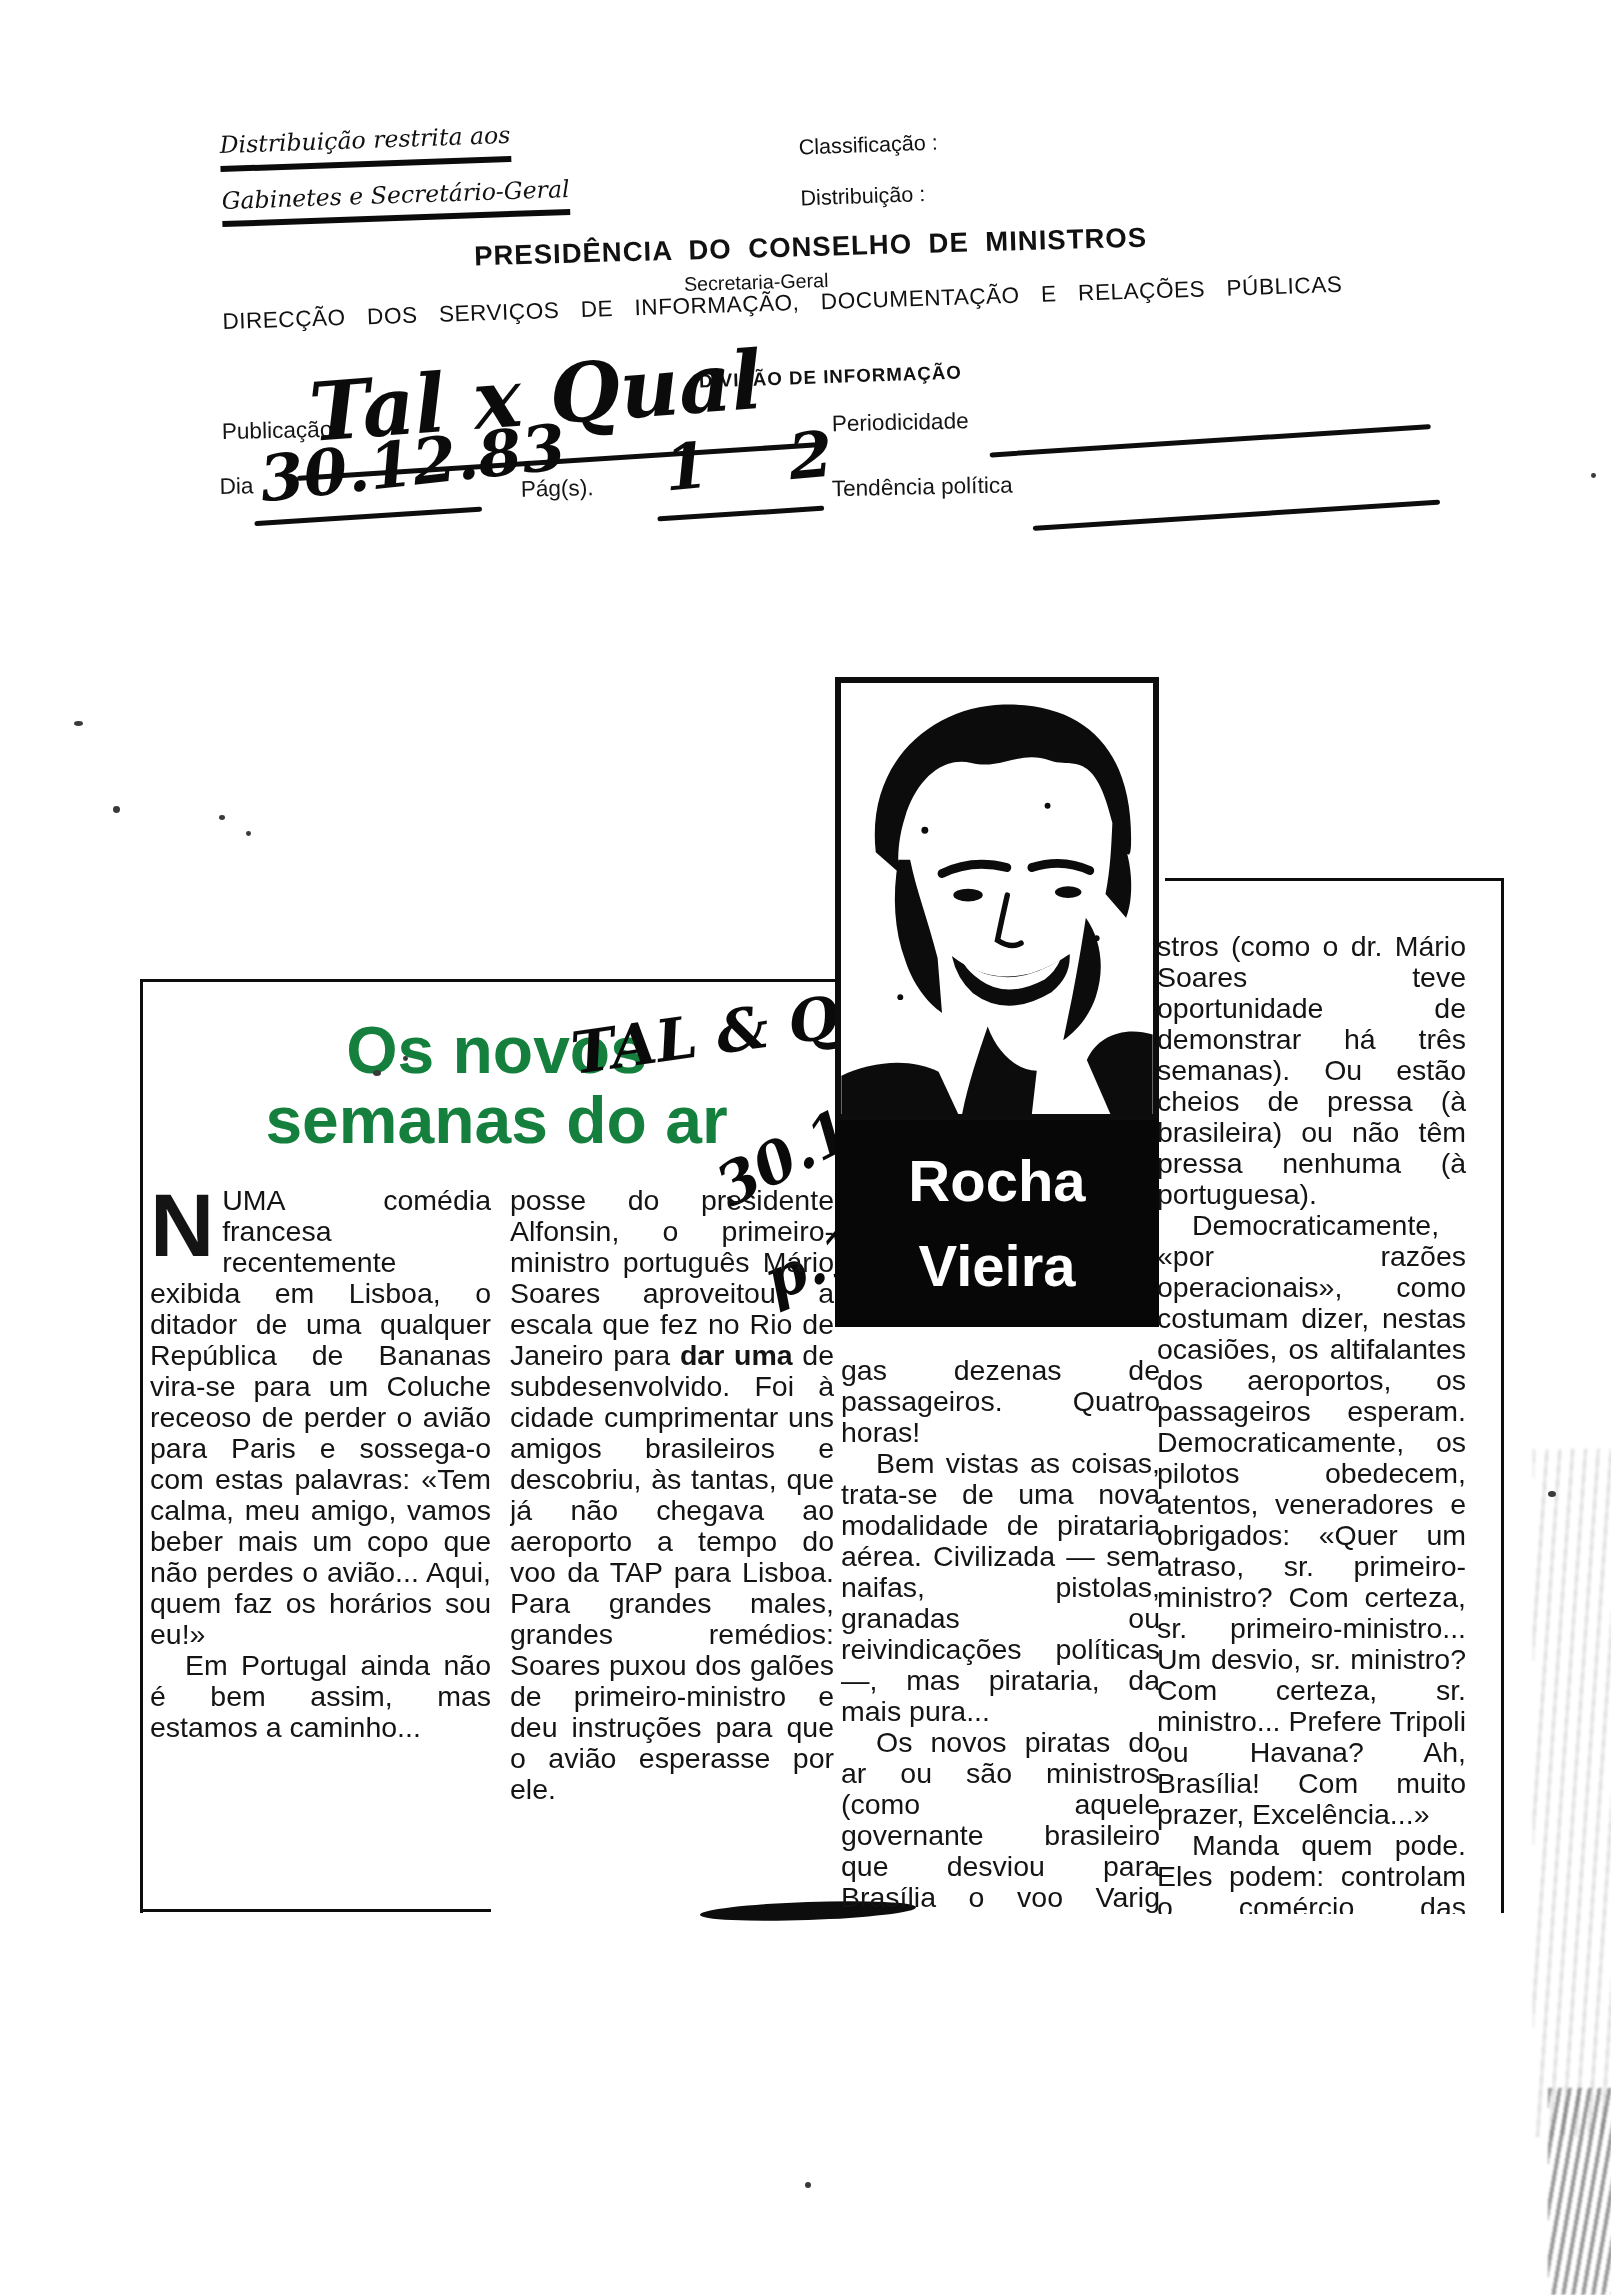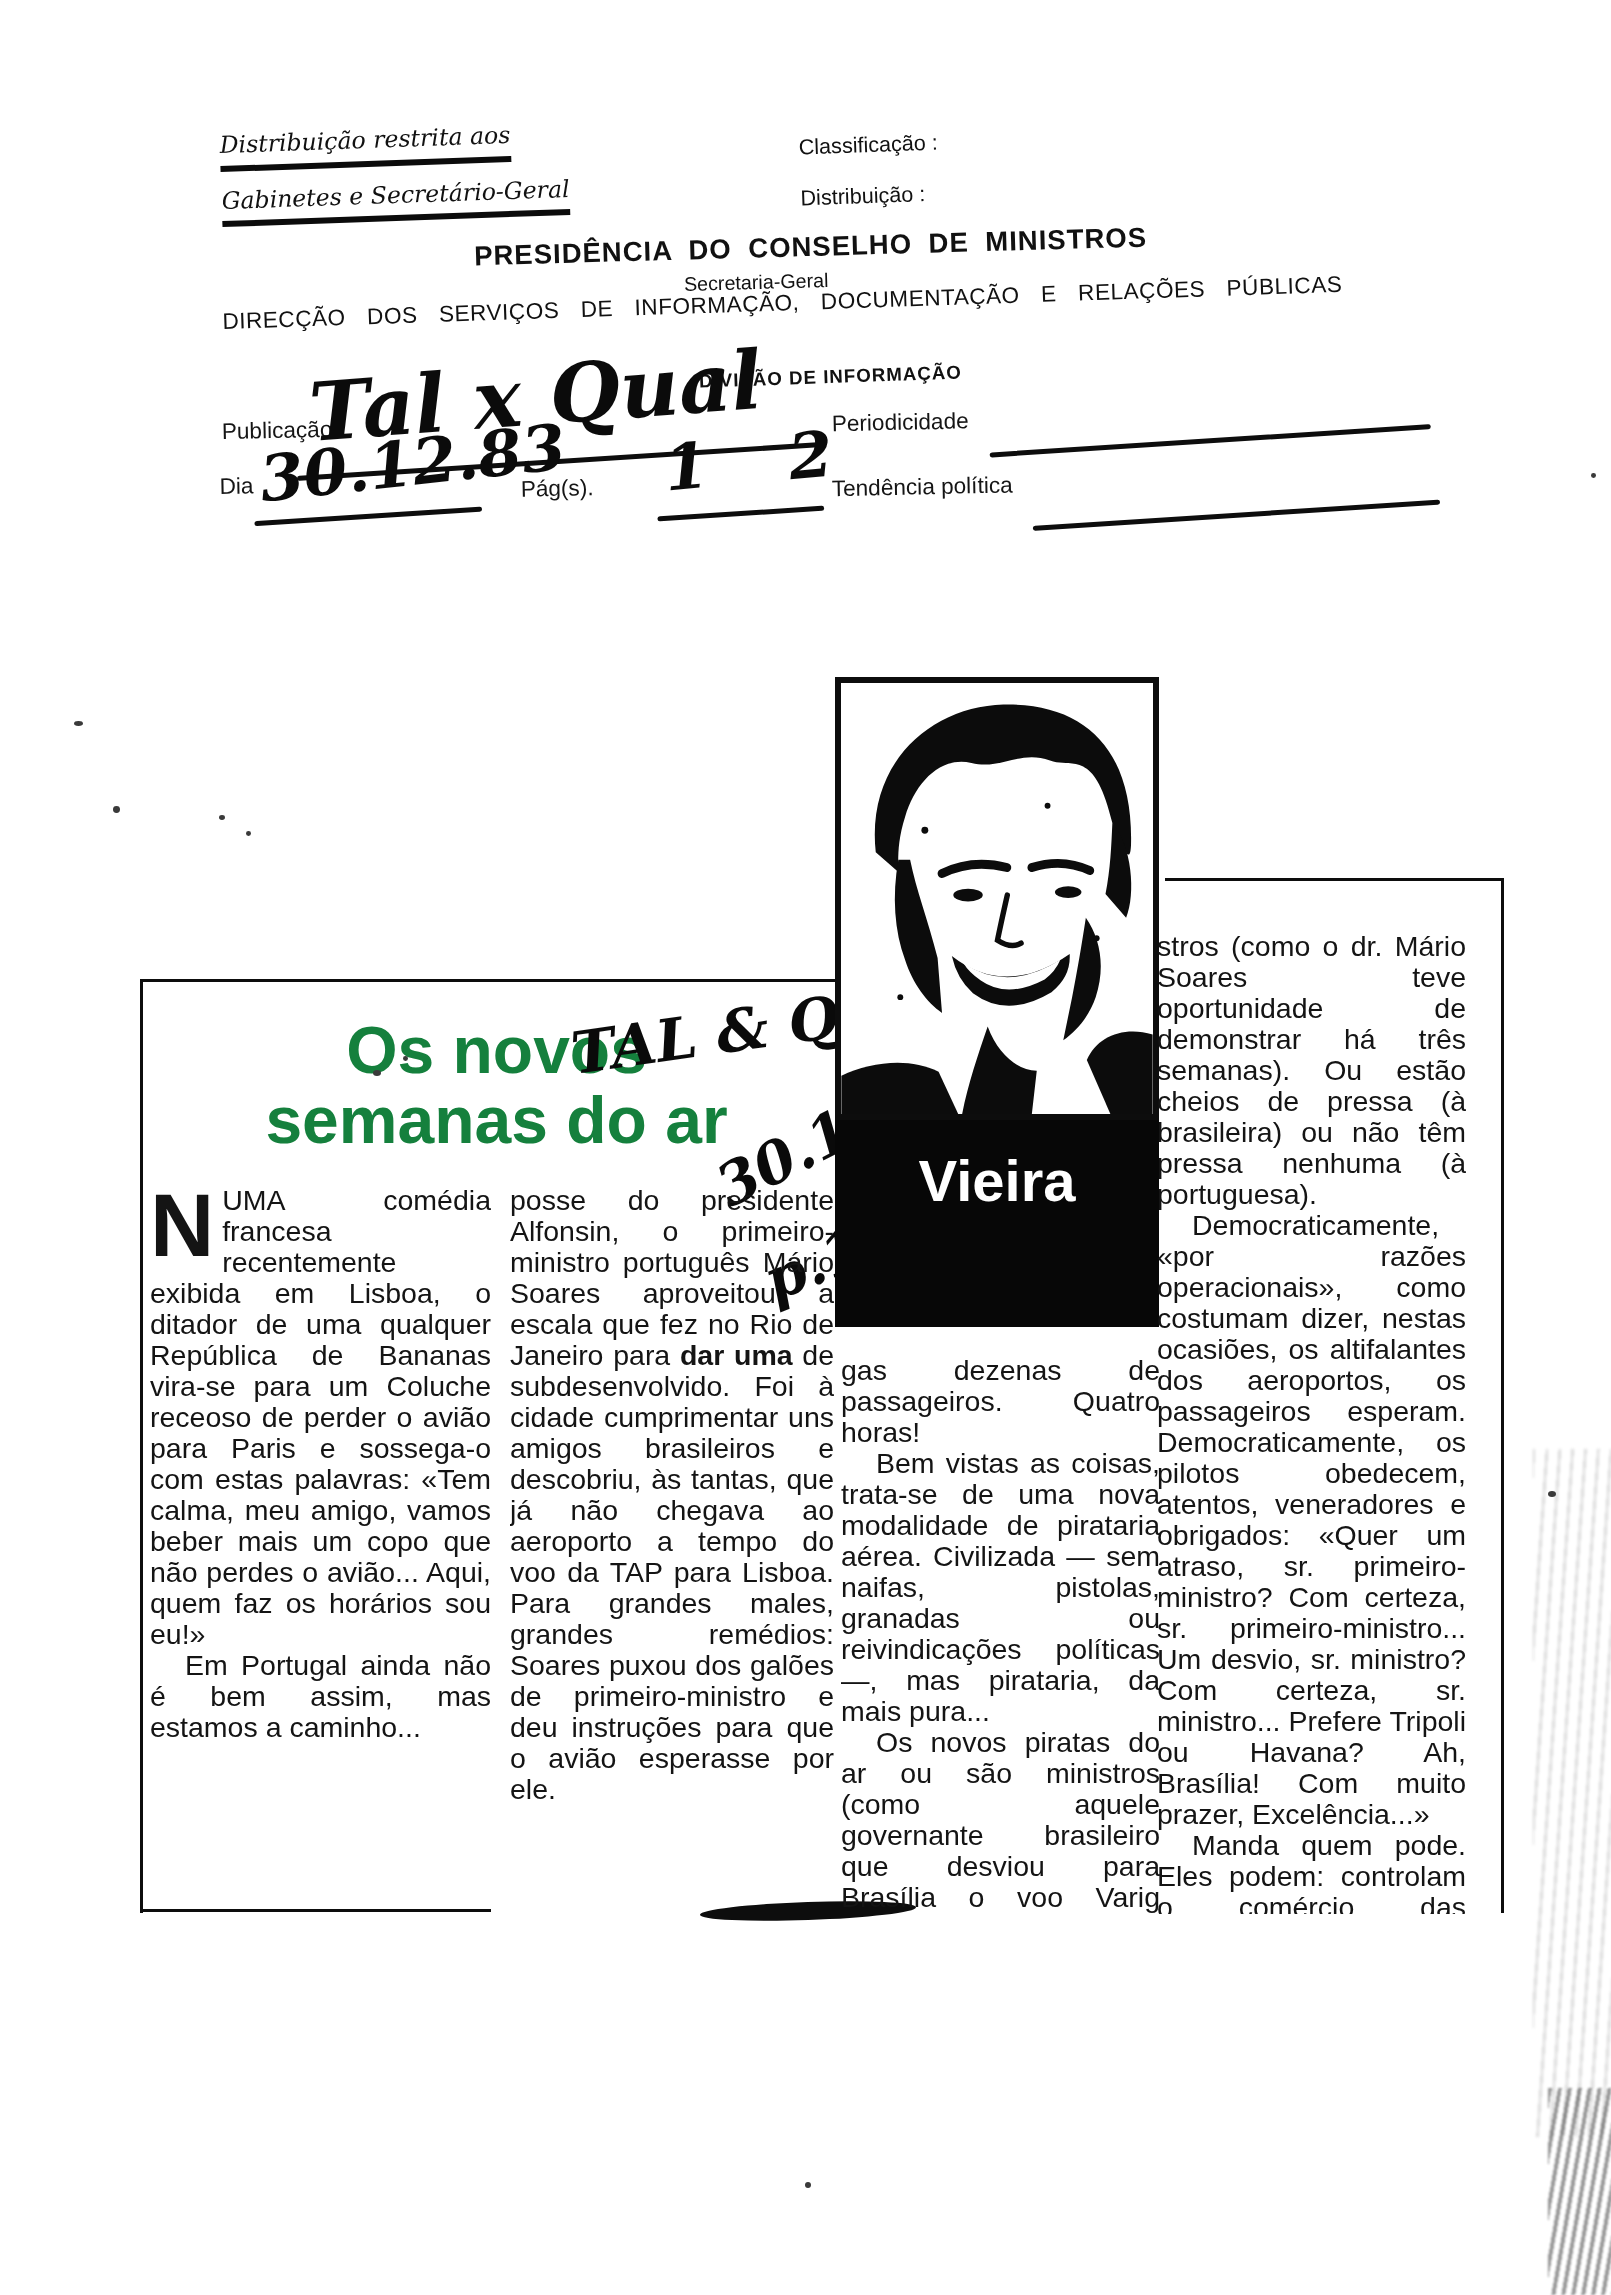--- a/index.html
+++ b/index.html
@@ -125,20 +125,21 @@
       <path d="M0,878 L0,800 C60,772 138,762 198,792 L238,878 Z" fill="#0c0c0c"></path>
       <path d="M634,878 L634,716 C576,698 520,720 500,768 L548,878 Z" fill="#0c0c0c"></path>
       <circle cx="170" cy="300" r="7" fill="#0c0c0c"></circle>
         <circle cx="520" cy="520" r="6" fill="#0c0c0c"></circle>
       <circle cx="120" cy="640" r="6" fill="#0c0c0c"></circle>
         <circle cx="420" cy="250" r="6" fill="#0c0c0c"></circle>
     </svg>
   </div>
 
   <div class="abs byline-box" style="left:835px;top:1120px;width:324px;height:207px;">
+    <div>Rocha</div>
     <div>Vieira</div>
   </div>
 
   <div class="abs col" style="left:150px;top:1185px;width:341px;height:722px;">
     <p class="first"><span class="dropcap">N</span><span>UMA comédia francesa recentemente exibida em Lisboa, o ditador de uma qualquer República de Bananas vira-se para um Coluche receoso de perder o avião para Paris e sossega-o com estas palavras: «Tem calma, meu amigo, vamos beber mais um copo que não perdes o avião... Aqui, quem faz os horários sou eu!»</span></p>
     <p>Em Portugal ainda não é bem assim, mas estamos a caminho...</p>
   </div>
 
   <div class="abs col" style="left:510px;top:1185px;width:324px;height:727px;">
     <p class="first"><span>posse do presidente Alfonsin, o primeiro-ministro português Mário Soares aproveitou a escala que fez no Rio de Janeiro para </span><b>dar uma</b><span> de subdesenvolvido. Foi à cidade cumprimentar uns amigos brasileiros e descobriu, às tantas, que já não chegava ao aeroporto a tempo do voo da TAP para Lisboa. Para grandes males, grandes remédios: Soares puxou dos galões de primeiro-ministro e deu instruções para que o avião esperasse por ele.</span></p>

